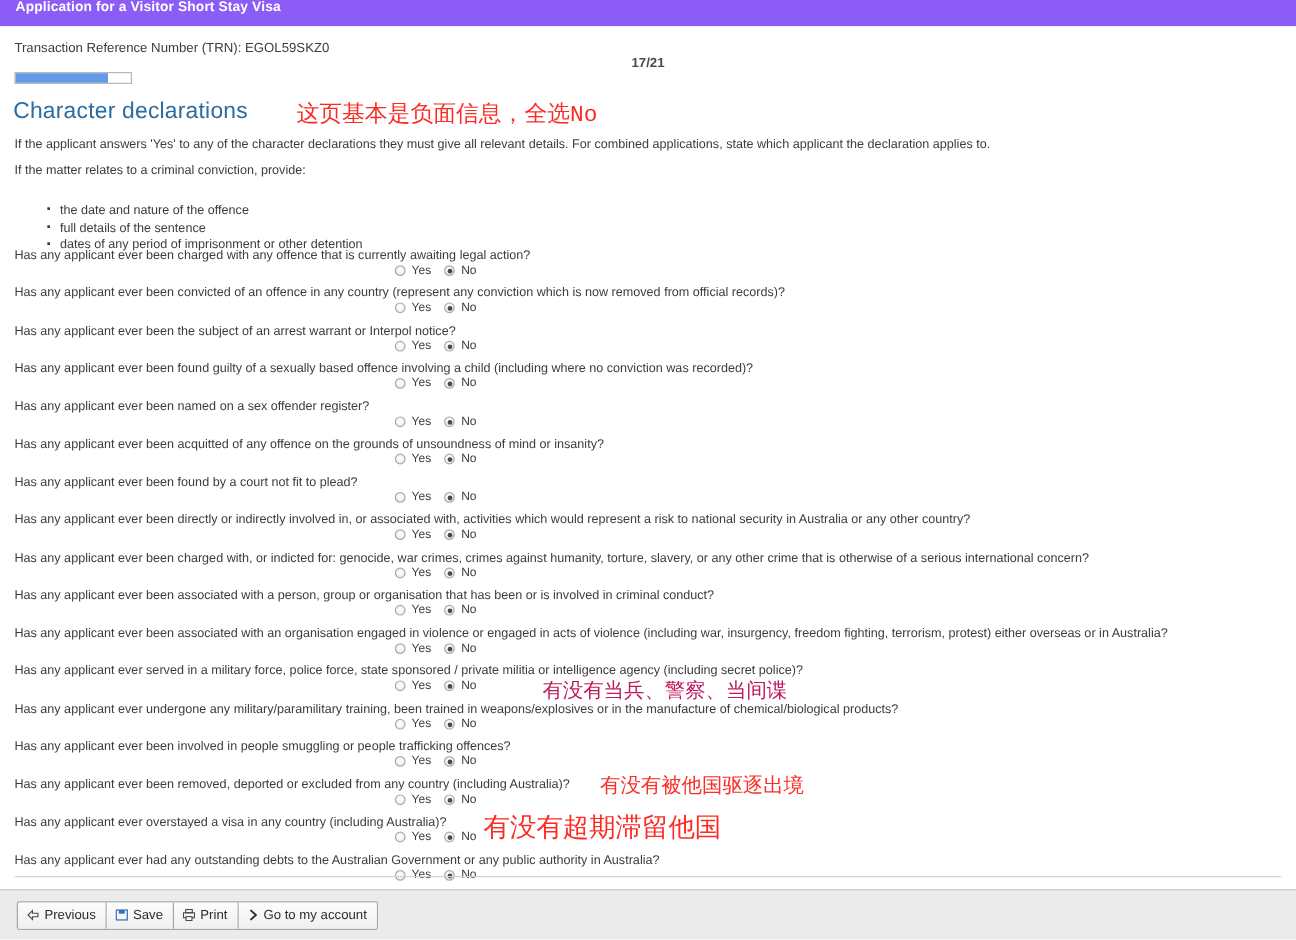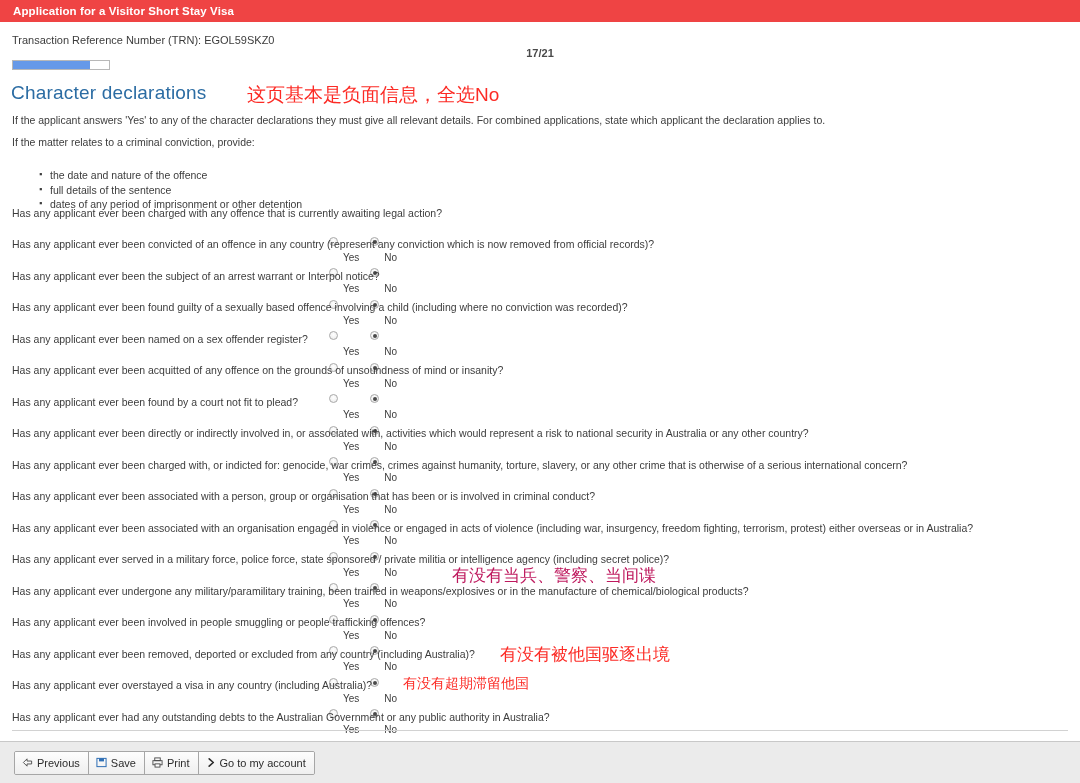--- a/index.html
+++ b/index.html
@@ -15,23 +15,22 @@
     font-family: "Liberation Sans", sans-serif;
     color: #333333;
   }
 
   
   #titlebar {
     position: absolute;
     left: 0; top: 0;
     width: 1080px;
     height: 22px;
-    background: #ef4444;
+    background: #8b5cf6;
     display: flex;
-    align-items: center;
   }
   #titlebar .title-text {
     color: #ffffff;
     font-size: 11.5px;
     font-weight: bold;
     padding-left: 13px;
     letter-spacing: 0.1px;
   }
 
   
@@ -170,38 +169,37 @@
     transform: translate(-50%, -50%);
     width: 4px;
     height: 4px;
     border-radius: 50%;
     background: #4a4a4a;
   }
   .radio-label {
     vertical-align: middle;
     margin-right: 8px;
     margin-left: 2px;
-    margin-top: 32px;
   }
 
   hr.divider {
     position: absolute;
     left: 12px;
     top: 708px;
     width: 1056px;
     border: none;
     border-top: 1px solid #d2d2d2;
     margin: 0;
   }
 
   
   .annot {
     position: absolute;
     color: #fc2b25;
-    font-family: Liberation Sans, sans-serif;
+    font-family: Liberation Mono, monospace;
     white-space: nowrap;
     pointer-events: none;
   }
 
   
   #footer {
     position: absolute;
     left: 0;
     top: 741px;
     width: 1080px;
@@ -418,21 +416,21 @@
       </div>
     </div>
 
   <hr class="divider">
 </div>
 
 <div id="annotations-host">
     <div class="annot" style="left: 247px; top: 82px; font-size: 19px; color: rgb(252, 43, 37);">这页基本是负面信息，全选No</div>
     <div class="annot" style="left: 452px; top: 564px; font-size: 17px; color: #be185d;">有没有当兵、警察、当间谍</div>
     <div class="annot" style="left: 500px; top: 643px; font-size: 17px; color: rgb(252, 43, 37);">有没有被他国驱逐出境</div>
-    <div class="annot" style="left: 403px; top: 675px; font-size: 14px; color: rgb(252, 43, 37);">有没有超期滞留他国</div>
+    <div class="annot" style="left: 403px; top: 675px; font-size: 22px; color: rgb(252, 43, 37);">有没有超期滞留他国</div>
     <div class="annot" style="left: 873px; top: 745px; font-size: 19px; color: rgb(252, 43, 37);">下一</div>
   </div>
 
 <div id="footer">
   <div class="btn-group">
 
     <div class="tb-btn">
       <span class="tb-icon">
         <svg width="11" height="11" viewBox="0 0 12 12">
             <path d="M5.5 2 L1.5 6 L5.5 10 L5.5 7.6 L10.5 7.6 L10.5 4.4 L5.5 4.4 Z" fill="none" stroke="#4a4a4a" stroke-width="1"></path>

